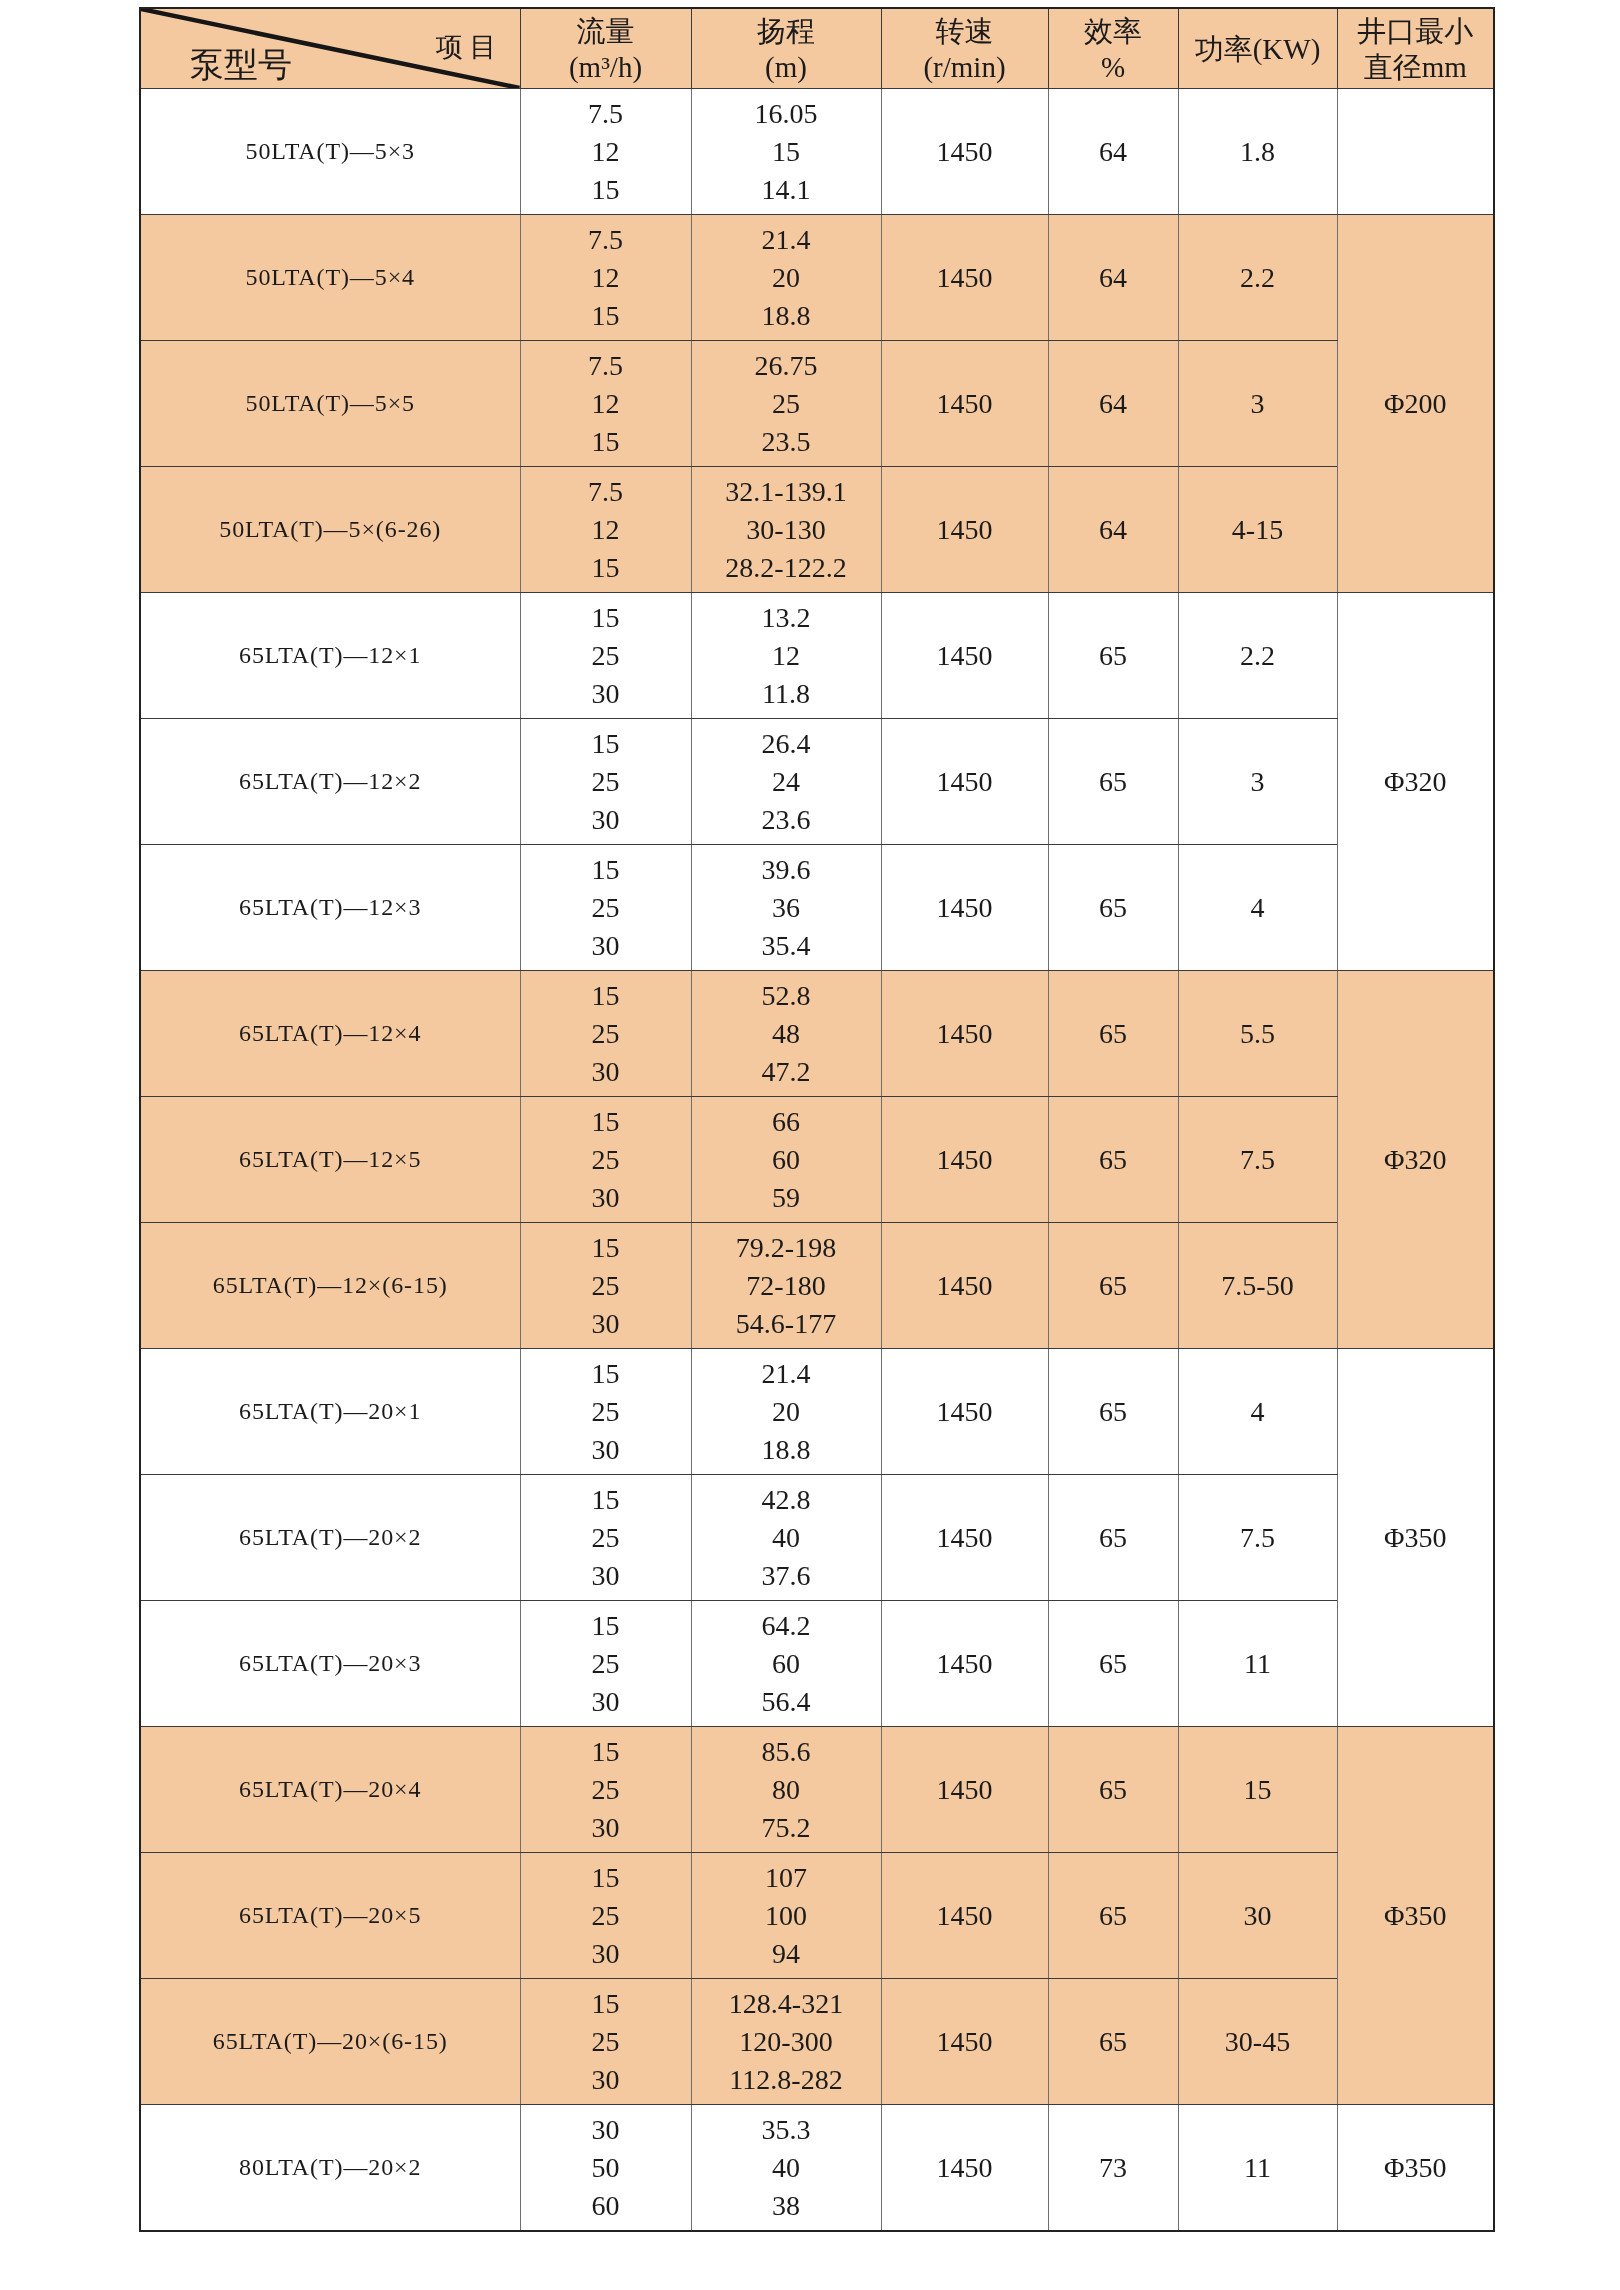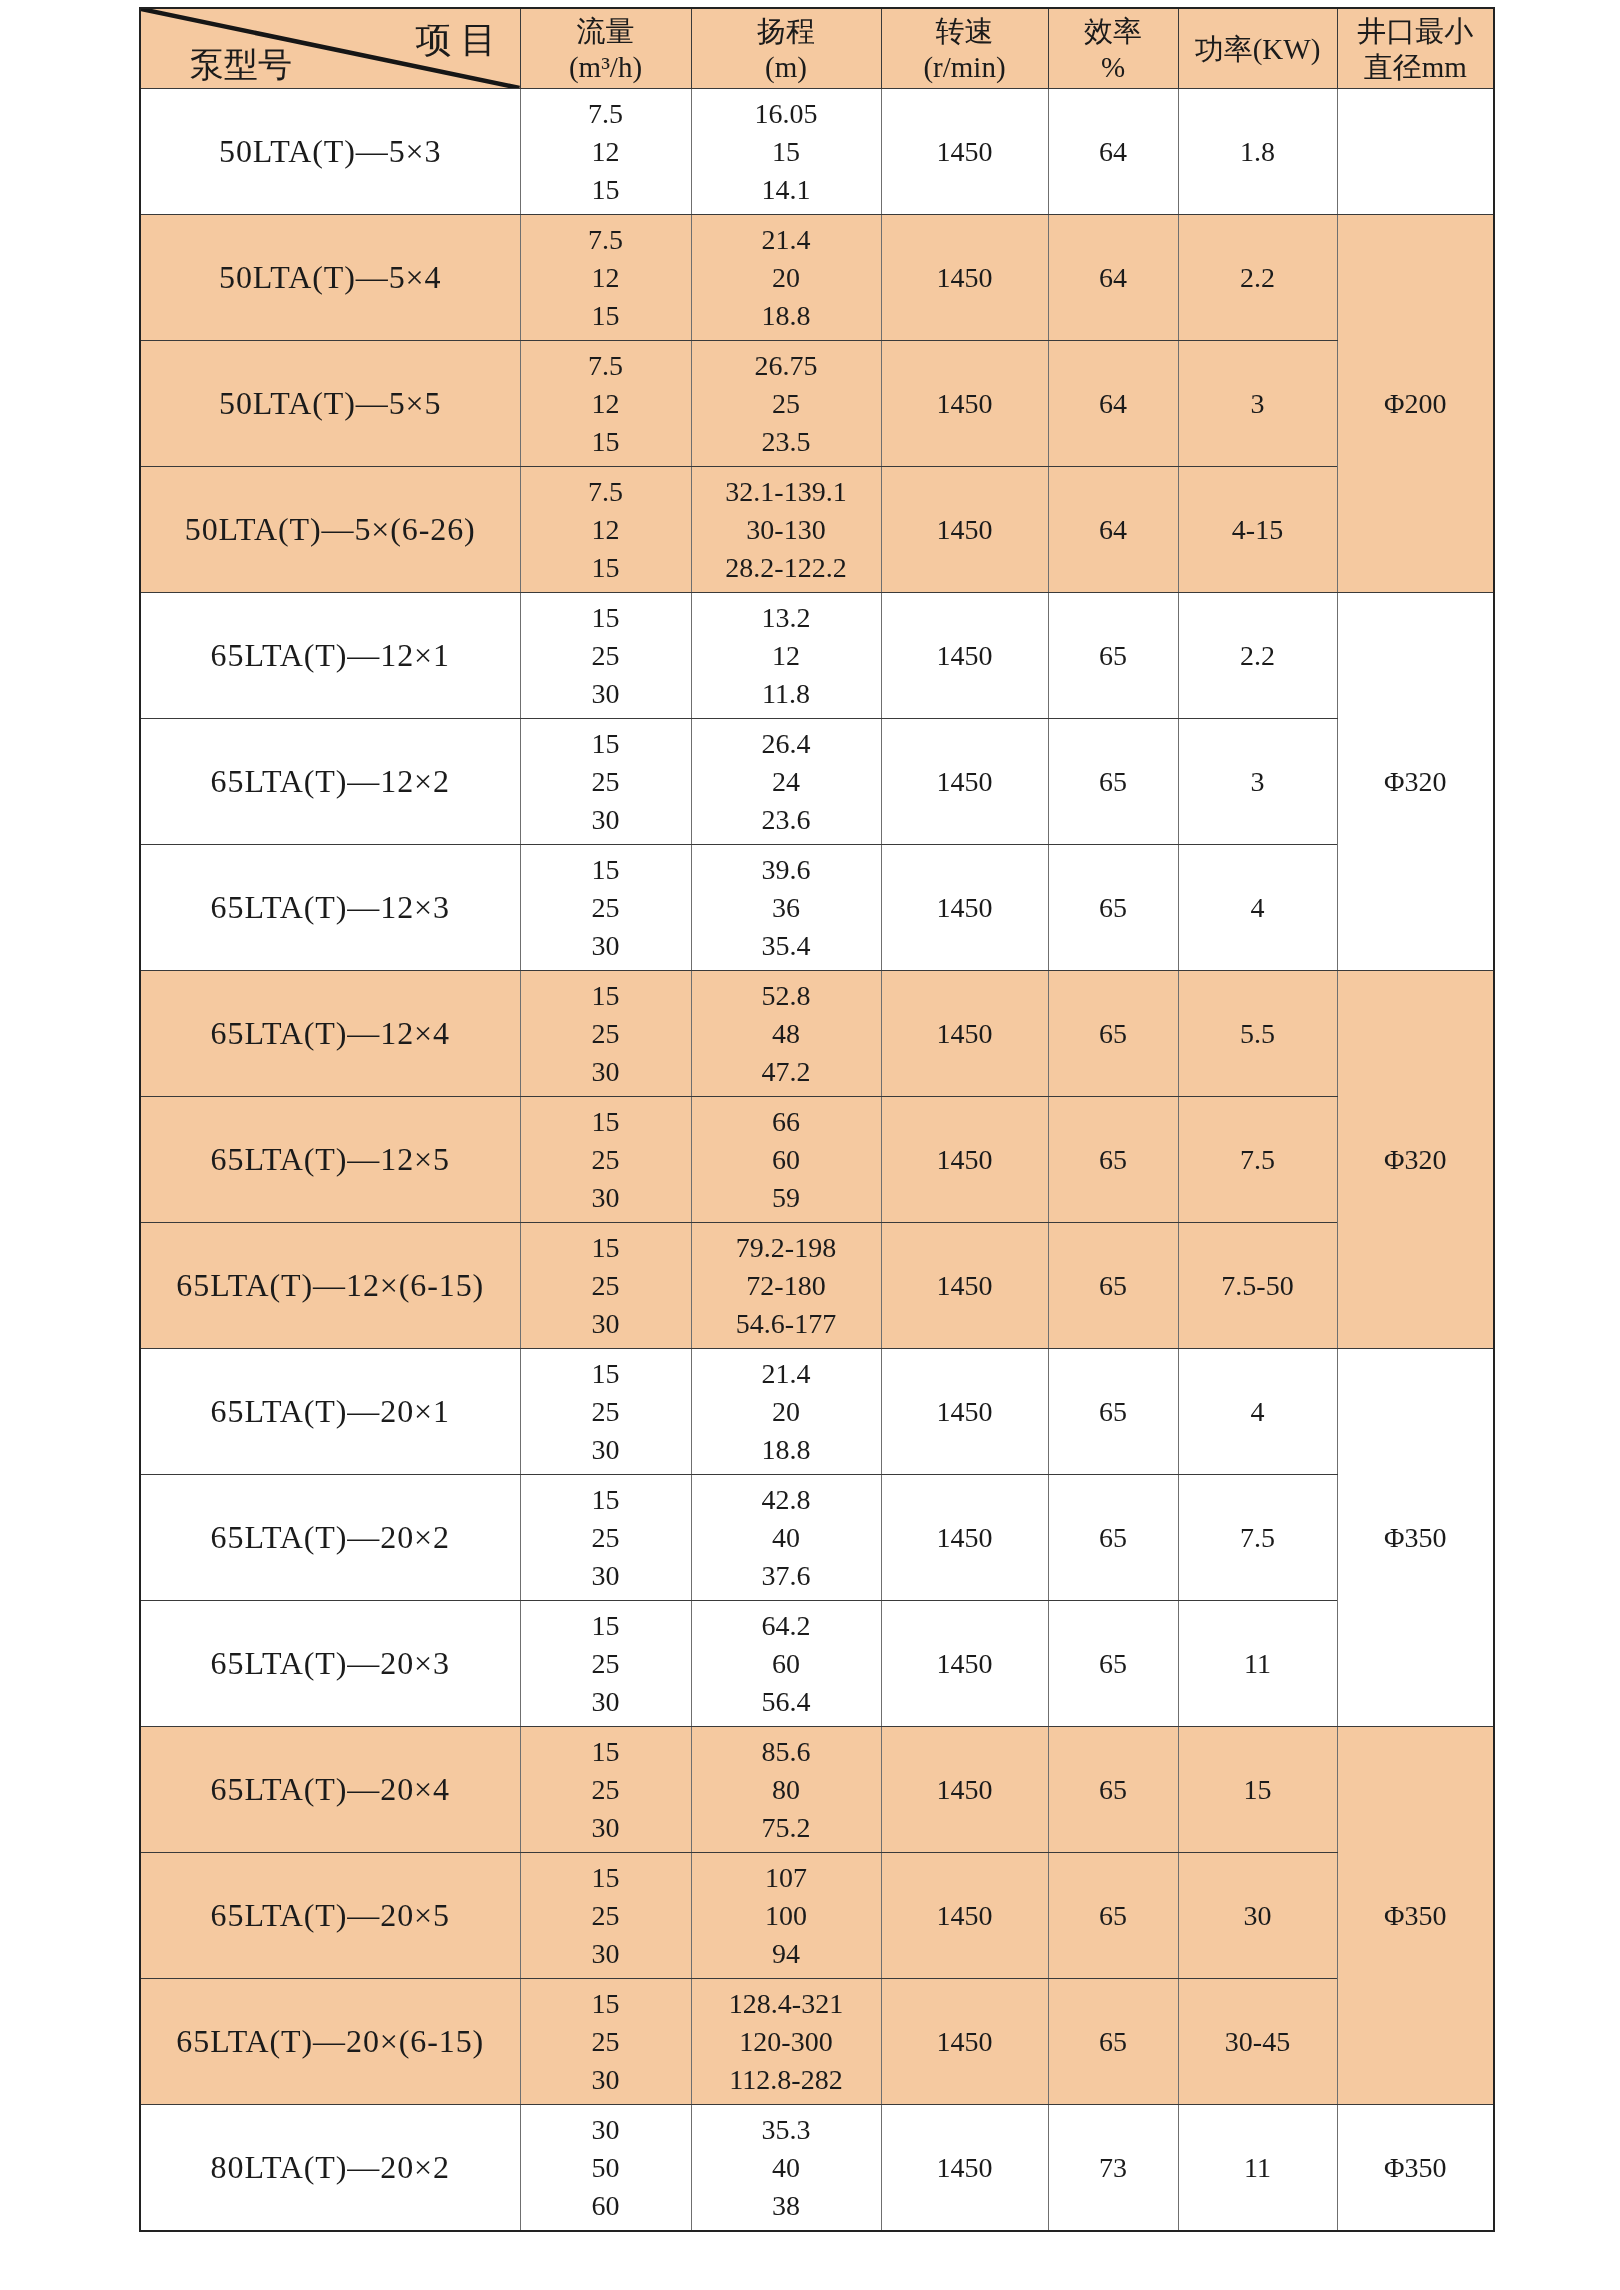--- a/index.html
+++ b/index.html
@@ -40,37 +40,37 @@
     line-height: 36px;
     border-left-width: 1.8px;
     border-right-width: 1.8px;
     border-left-color: #3a3a3a;
     border-right-color: #3a3a3a;
   }
   tbody td { height: 125px; font-size: 28px; }
   tbody tr.shaded td { background: #f5c9a0; }
   tbody tr.plain  td { background: #ffffff; }
   td.num div, td.num { line-height: 38px; }
-  td.model { font-size: 32px; letter-spacing: 0.9px; }
+  td.model { font-size: 24px; letter-spacing: 0.9px; }
 
   th.diag {
     position: relative;
     text-align: left;
   }
   th.diag svg {
     position: absolute;
     left: 0; top: 0;
     width: 100%; height: 100%;
     display: block;
   }
   .diag-top {
     position: absolute;
-    top: 13px;
+    top: 20px;
     right: 23px;
-    font-size: 36px;
+    font-size: 27px;
   }
   .diag-bottom {
     position: absolute;
     bottom: 5.4px;
     left: 49px;
     font-size: 34px;
   }
 </style>
 </head>
 <body>

